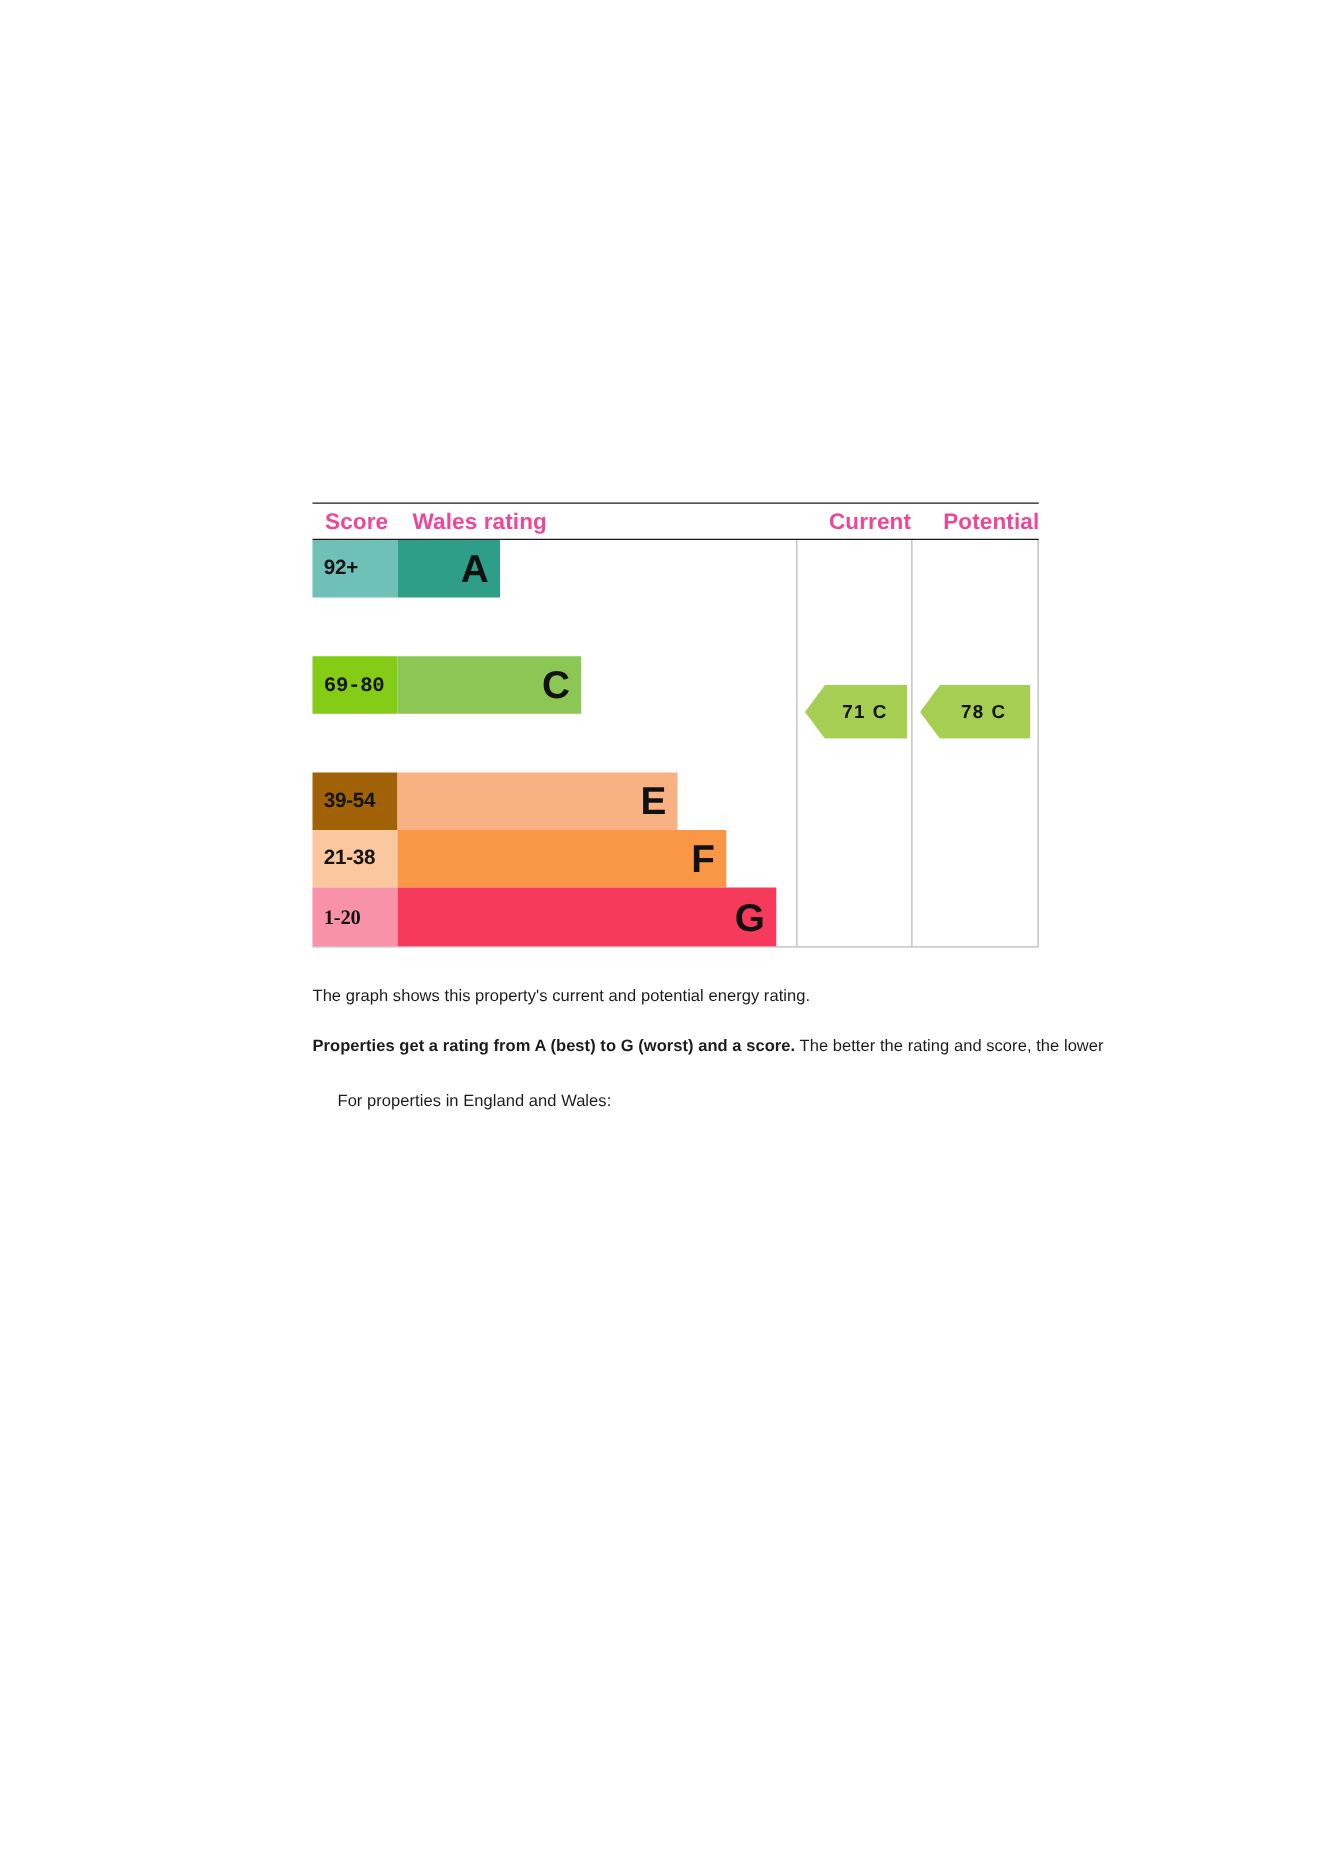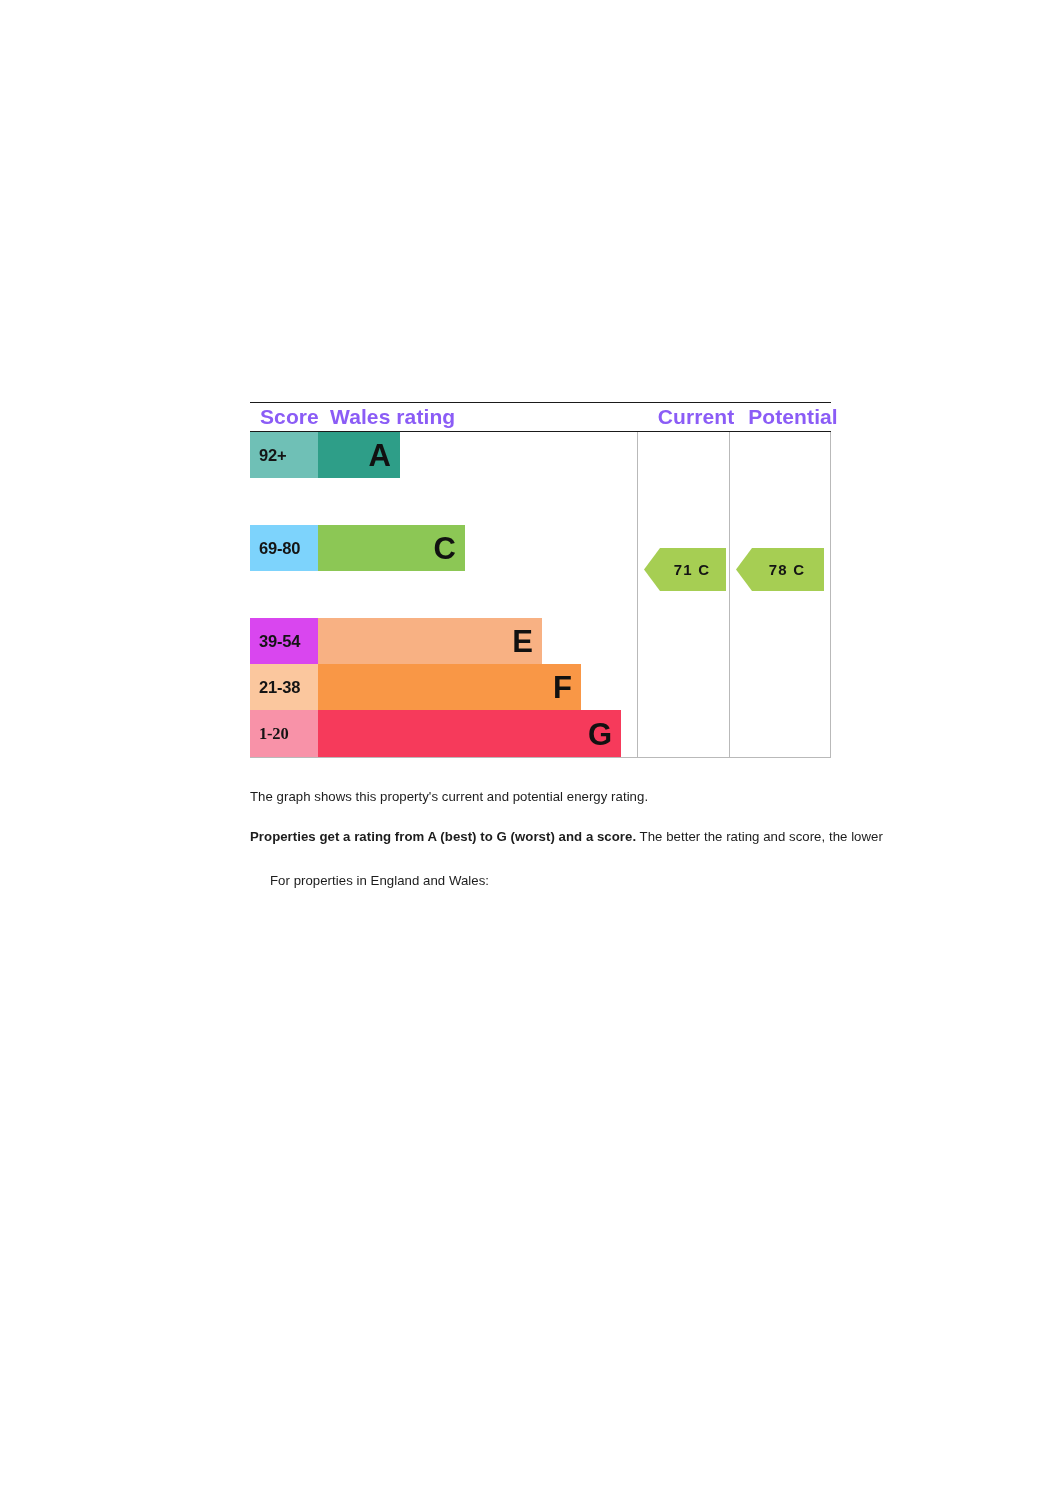--- a/index.html
+++ b/index.html
@@ -43,23 +43,23 @@
     height: 30px;
     border-top: 1.5px solid #1a1a1a;
     border-bottom: 1.5px solid #1a1a1a;
     box-sizing: border-box;
   }
   .epc-header .hcell {
     position: absolute;
     top: 0;
     height: 28px;
     line-height: 28px;
-    font-size: 21px;
-    font-weight: bold;
-    color: #8b5cf6;
+    font-size: 18px;
+    font-weight: bold;
+    color: #ec4899;
     letter-spacing: 0.1px;
   }
   .hc-score     { left: 10px;  }
   .hc-rating    { left: 80px;  }
   .hc-current   { left: 400px; width: 92px; text-align: center; }
   .hc-potential { left: 492px; width: 102px; text-align: center; }
 
   
   .epc-body {
     position: absolute;
@@ -191,31 +191,31 @@
         <div class="band-score" style="background: rgb(111, 192, 182);">
           <span>92+</span>
         </div>
         <div class="band-bar" style="background: rgb(46, 158, 136); width: 82px;">
           <span class="band-letter">A</span>
         </div>
       </div>
 
 
       <div class="band-row" id="row-c" style="top:92.8px;">
-        <div class="band-score" style="background: #7dd3fc;">
+        <div class="band-score" style="background: #84cc16; font-family: Liberation Mono, monospace;">
           <span>69-80</span>
         </div>
         <div class="band-bar" style="background: rgb(140, 199, 85); width: 147px;">
           <span class="band-letter">C</span>
         </div>
       </div>
 
 
       <div class="band-row" id="row-e" style="top:185.6px;">
-        <div class="band-score" style="background: #d946ef;">
+        <div class="band-score" style="background: #a16207;">
           <span>39-54</span>
         </div>
         <div class="band-bar" style="background: rgb(248, 177, 131); width: 224px;">
           <span class="band-letter">E</span>
         </div>
       </div>
 
       <div class="band-row" id="row-f" style="top:232px;">
         <div class="band-score" style="background: rgb(251, 199, 158);">
           <span>21-38</span>

